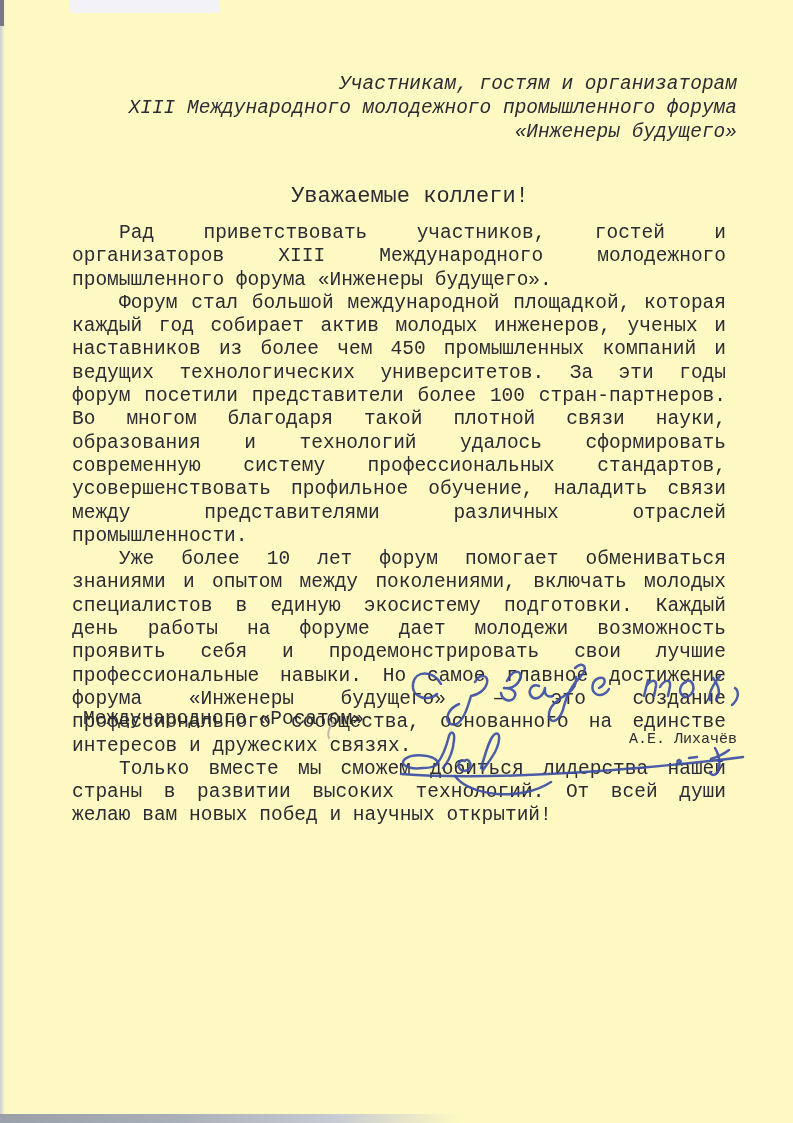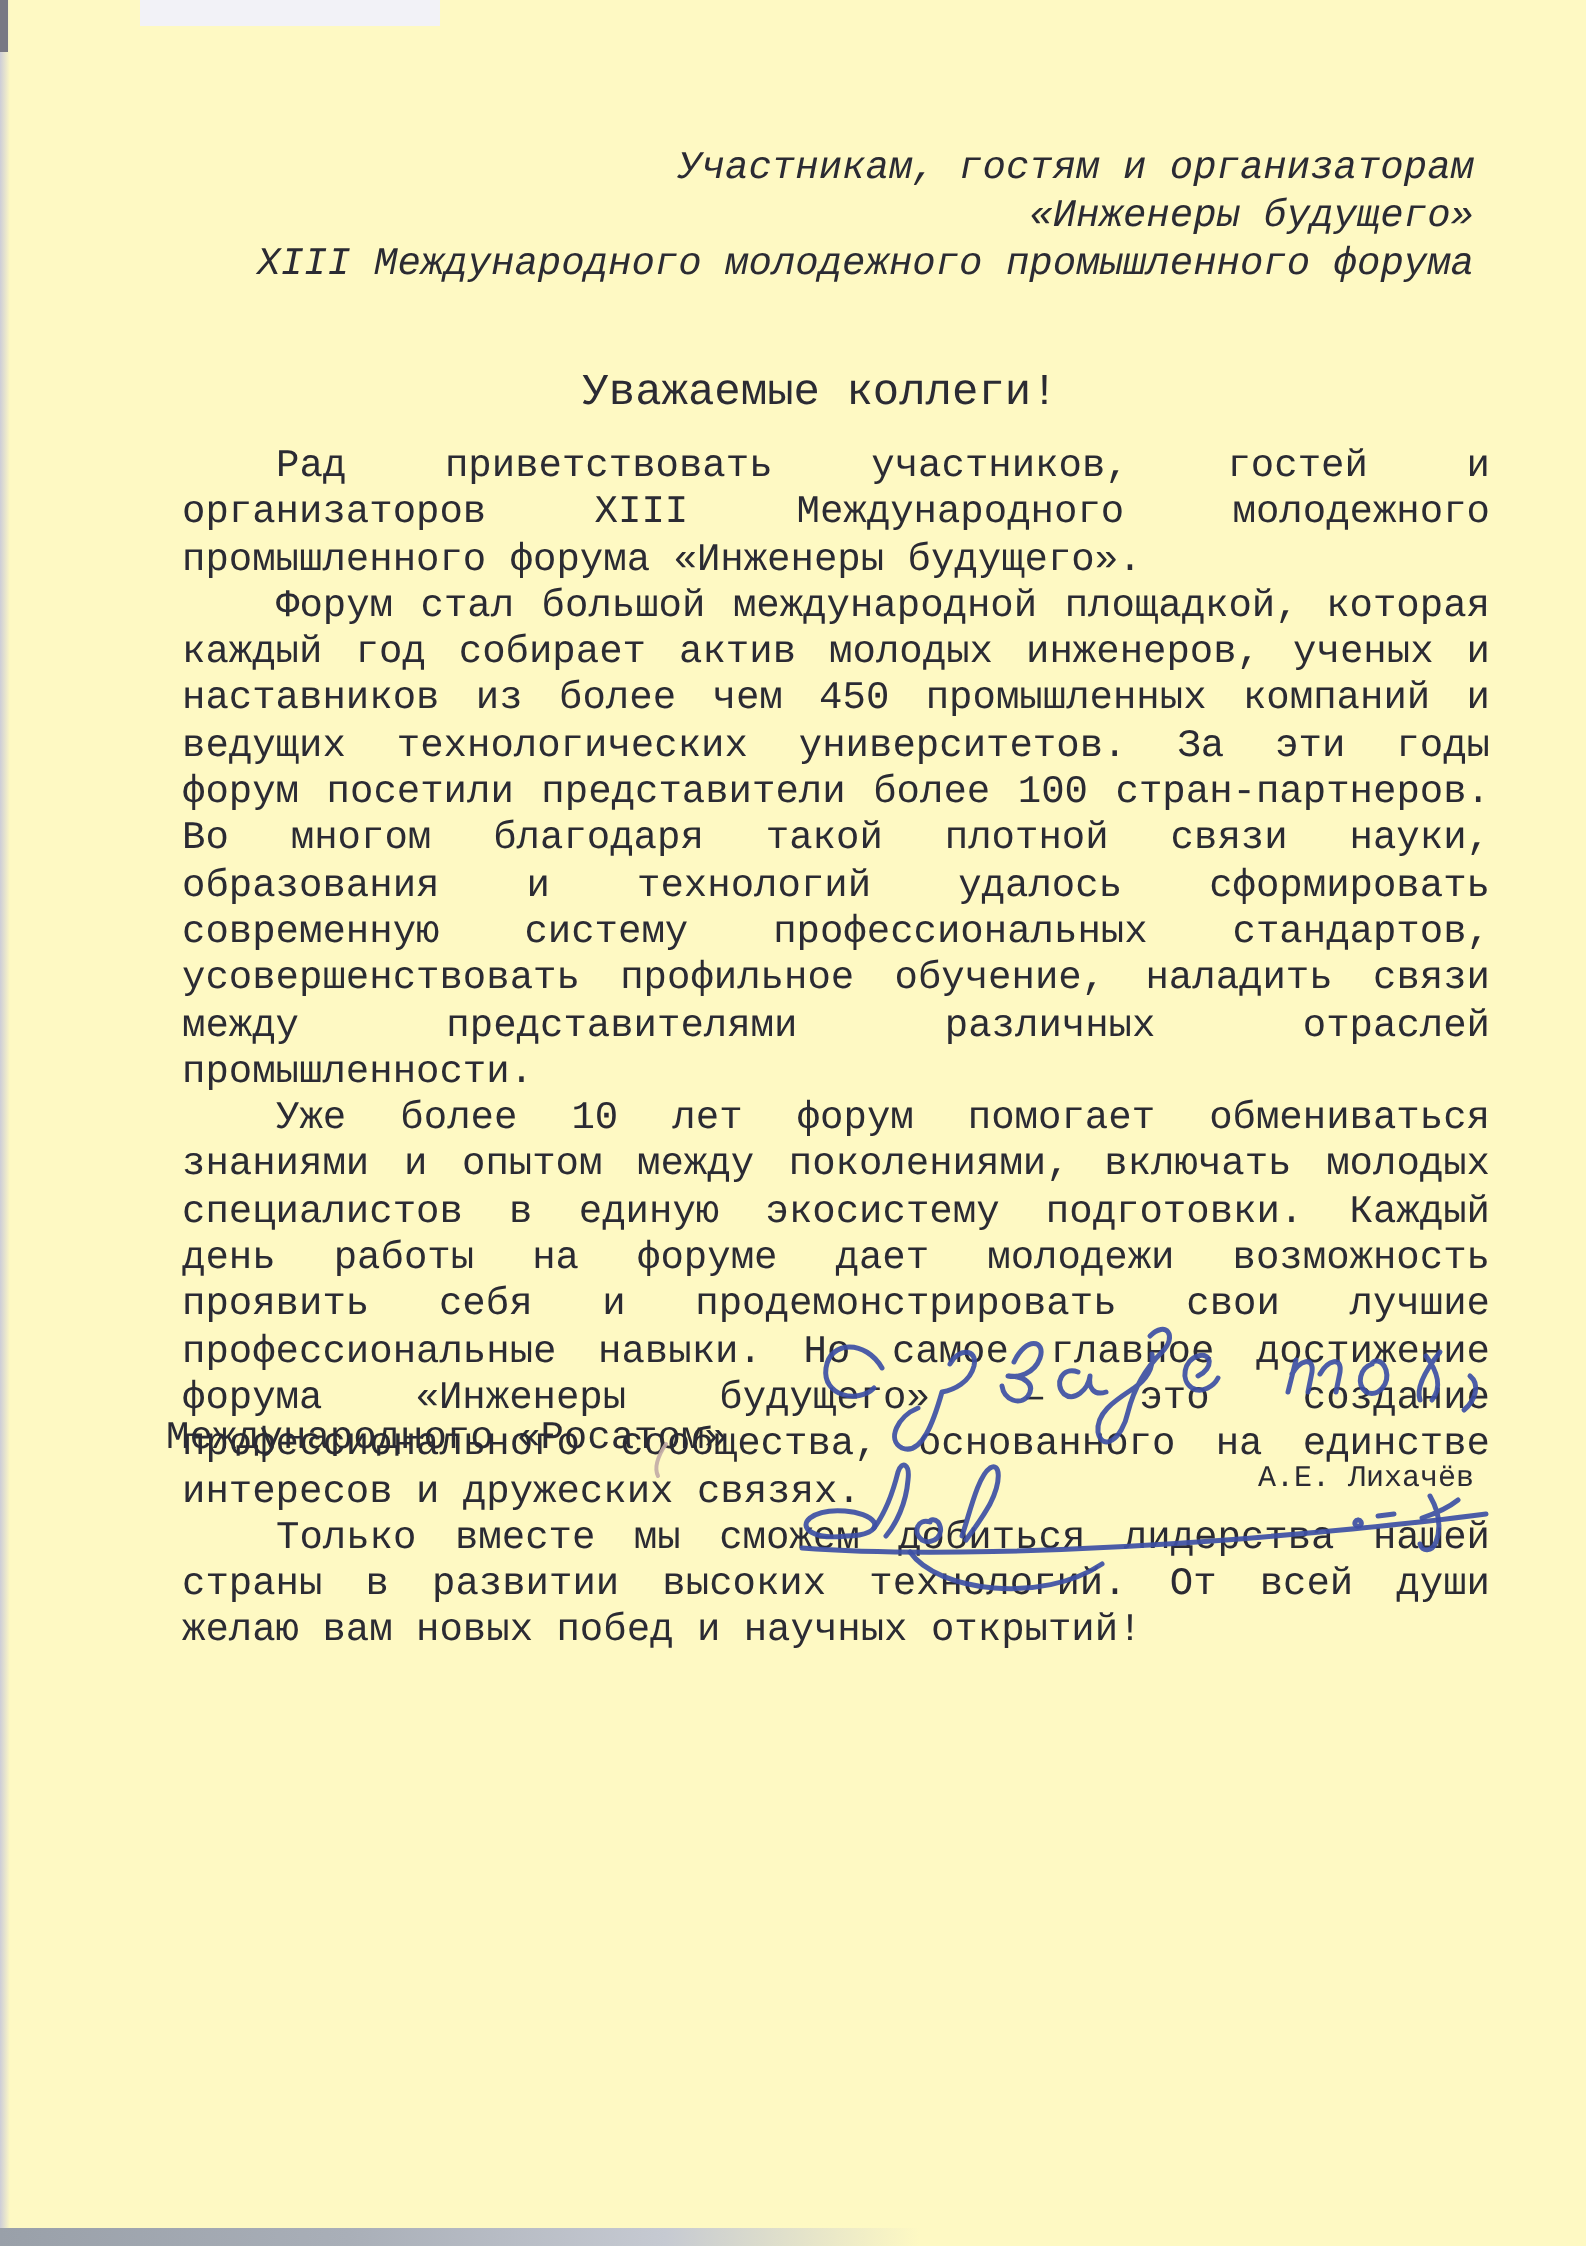--- a/index.html
+++ b/index.html
@@ -23,21 +23,21 @@
   .recipient{
     position:absolute;top:72px;left:83px;width:654px;
     text-align:right;font-style:italic;
     font-size:19.5px;line-height:24px;
   }
   .salutation{
     position:absolute;top:184px;left:83px;width:654px;
     text-align:center;font-size:22px;
   }
   .body-text{
-    position:absolute;top:222px;left:91px;width:654px;
+    position:absolute;top:222px;left:72px;width:654px;
     font-size:19.5px;line-height:23.3px;text-align:justify;
   }
   .body-text p{margin:0;text-indent:47px;}
   .closing{
     position:absolute;top:708px;left:83px;
     font-size:19.5px;line-height:23.4px;white-space:nowrap;
   }
   .signer-name{
     position:absolute;top:731px;left:83px;width:654px;
     text-align:right;font-size:15px;
@@ -55,22 +55,22 @@
 
 <div class="page">
 
   <div class="edge-left"></div>
   <div class="corner-tick"></div>
   <div class="top-smudge"></div>
   <div class="edge-bottom"></div>
 
   <div class="recipient">
     <div>Участникам, гостям и организаторам</div>
+    <div>XIII Международного молодежного промышленного форума</div>
     <div>«Инженеры будущего»</div>
-    <div>XIII Международного молодежного промышленного форума</div>
   </div>
 
   <div class="salutation">Уважаемые коллеги!</div>
 
   <div class="body-text">
     <p>Рад приветствовать участников, гостей и организаторов XIII Международного молодежного промышленного форума «Инженеры будущего».</p>
     <p>Форум стал большой международной площадкой, которая каждый год собирает актив молодых инженеров, ученых и наставников из более чем 450 промышленных компаний и ведущих технологических университетов. За эти годы форум посетили представители более 100 стран-партнеров. Во многом благодаря такой плотной связи науки, образования и технологий удалось сформировать современную систему профессиональных стандартов, усовершенствовать профильное обучение, наладить связи между представителями различных отраслей промышленности.</p>
     <p>Уже более 10 лет форум помогает обмениваться знаниями и опытом между поколениями, включать молодых специалистов в единую экосистему подготовки. Каждый день работы на форуме дает молодежи возможность проявить себя и продемонстрировать свои лучшие профессиональные навыки. Но самое главное достижение форума «Инженеры будущего» – это создание профессионального сообщества, основанного на единстве интересов и дружеских связях.</p>
     <p>Только вместе мы сможем добиться лидерства нашей страны в развитии высоких технологий. От всей души желаю вам новых побед и научных открытий!</p>
   </div>

